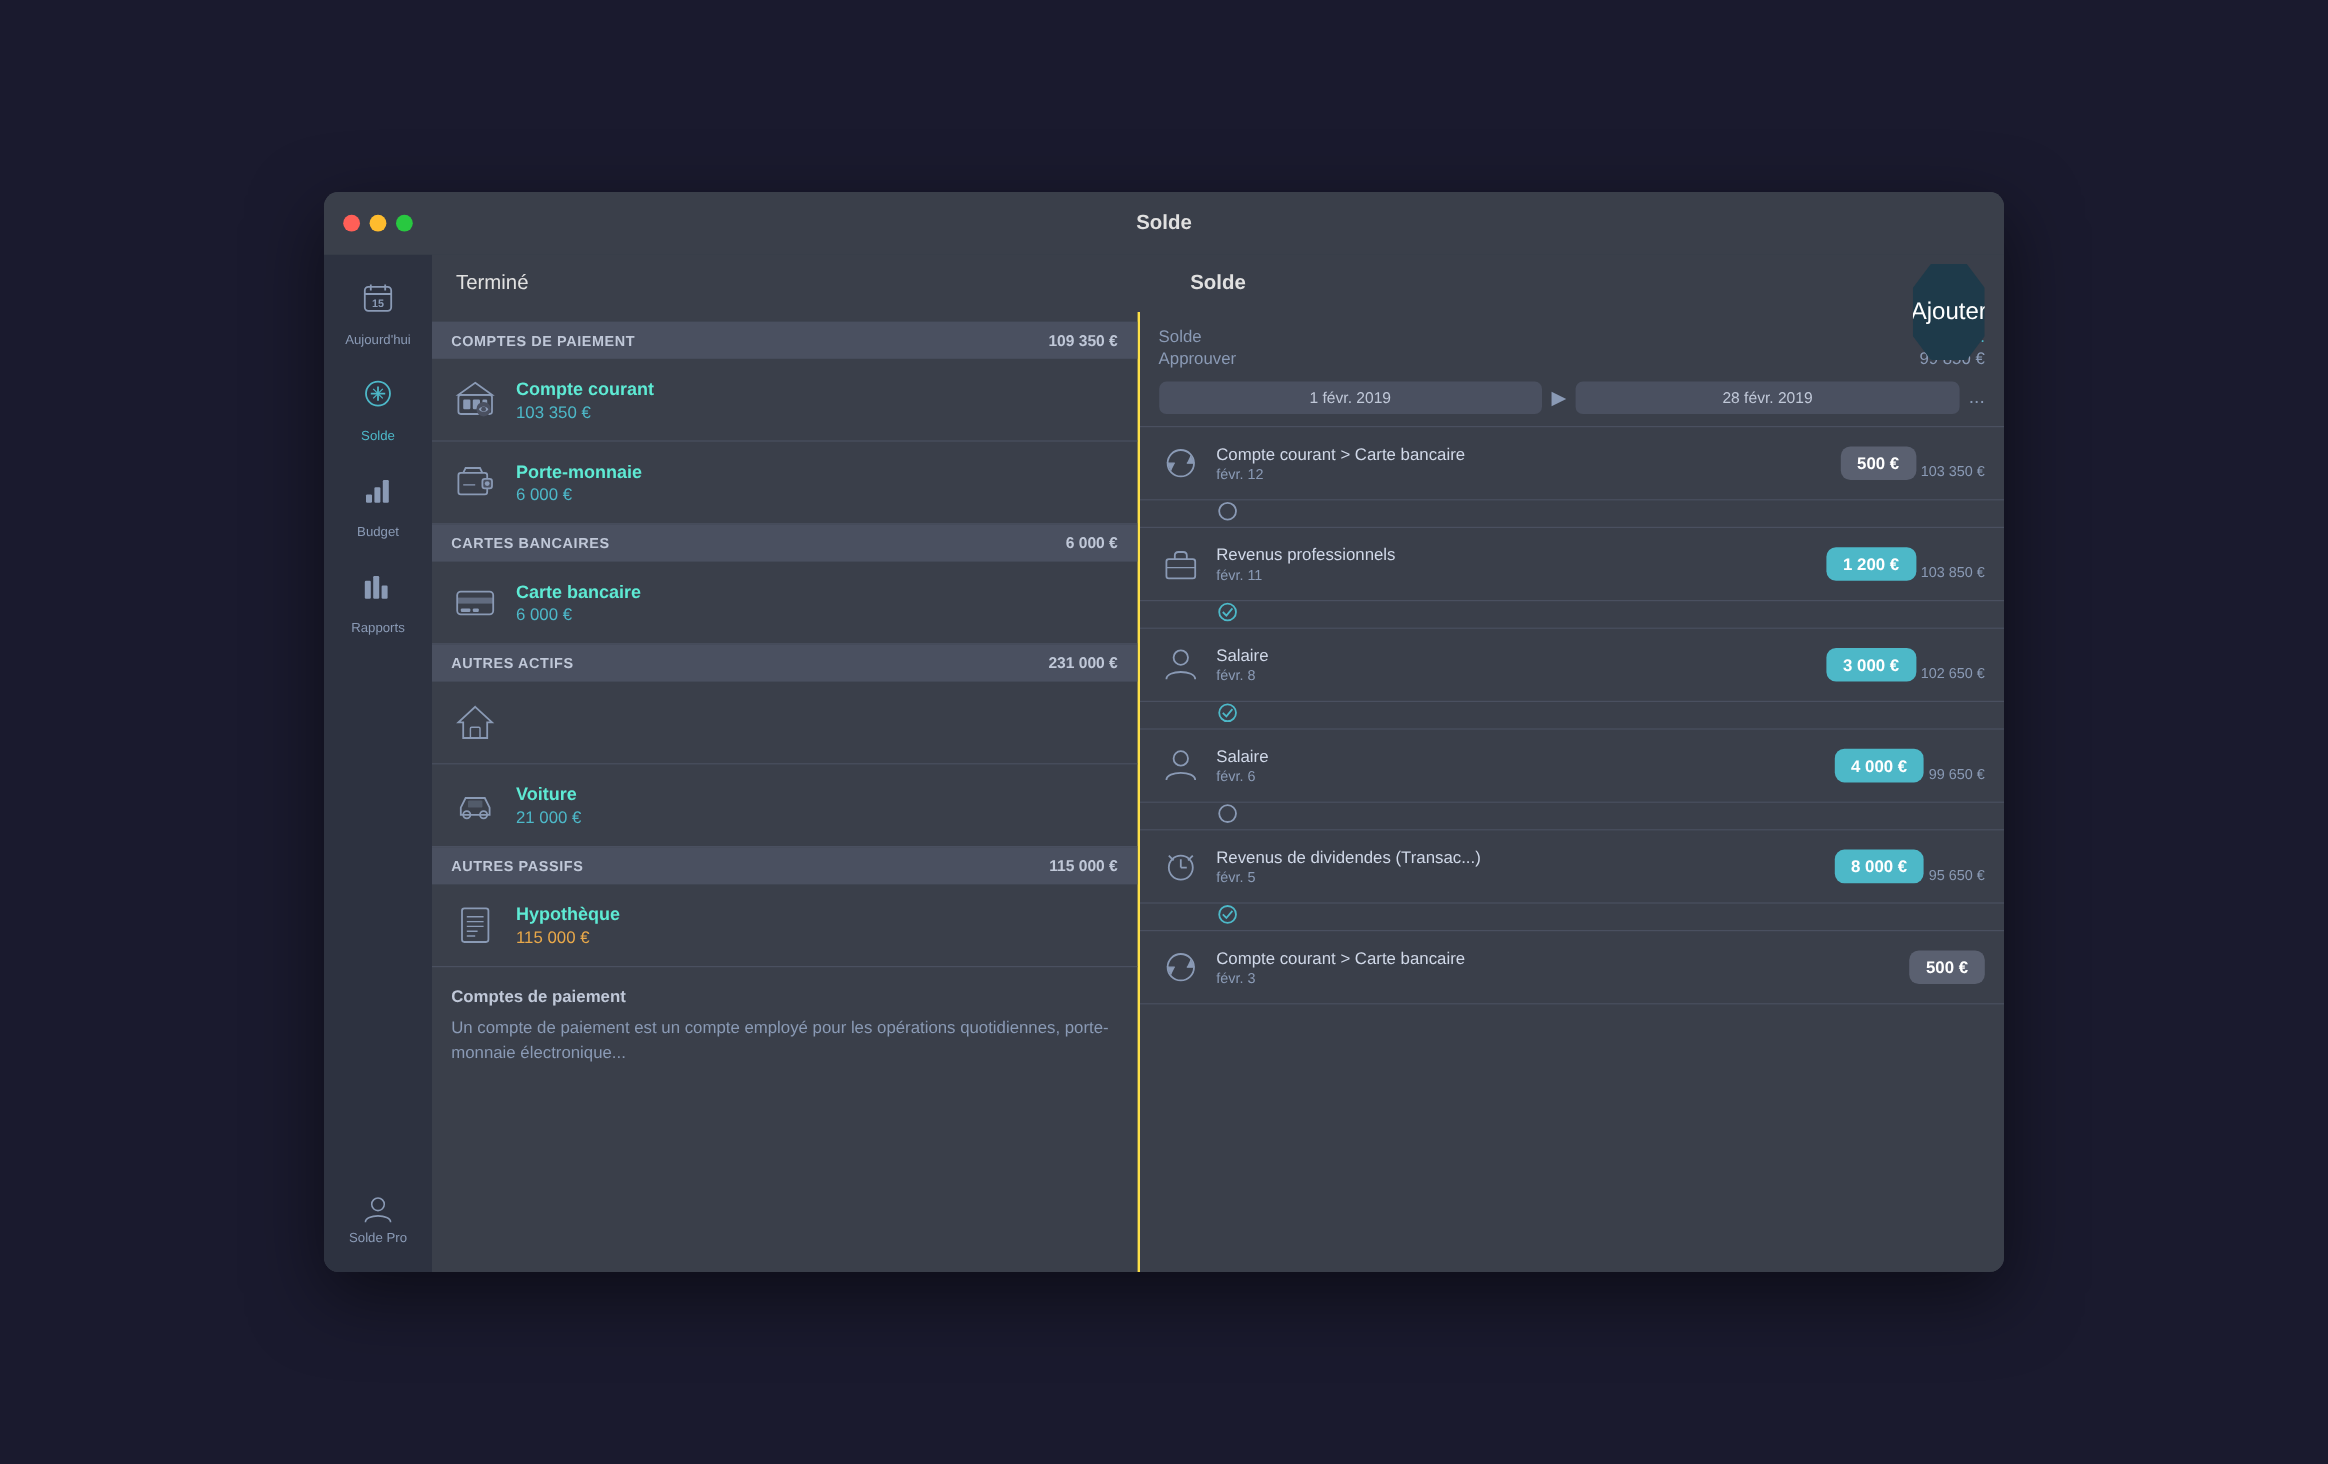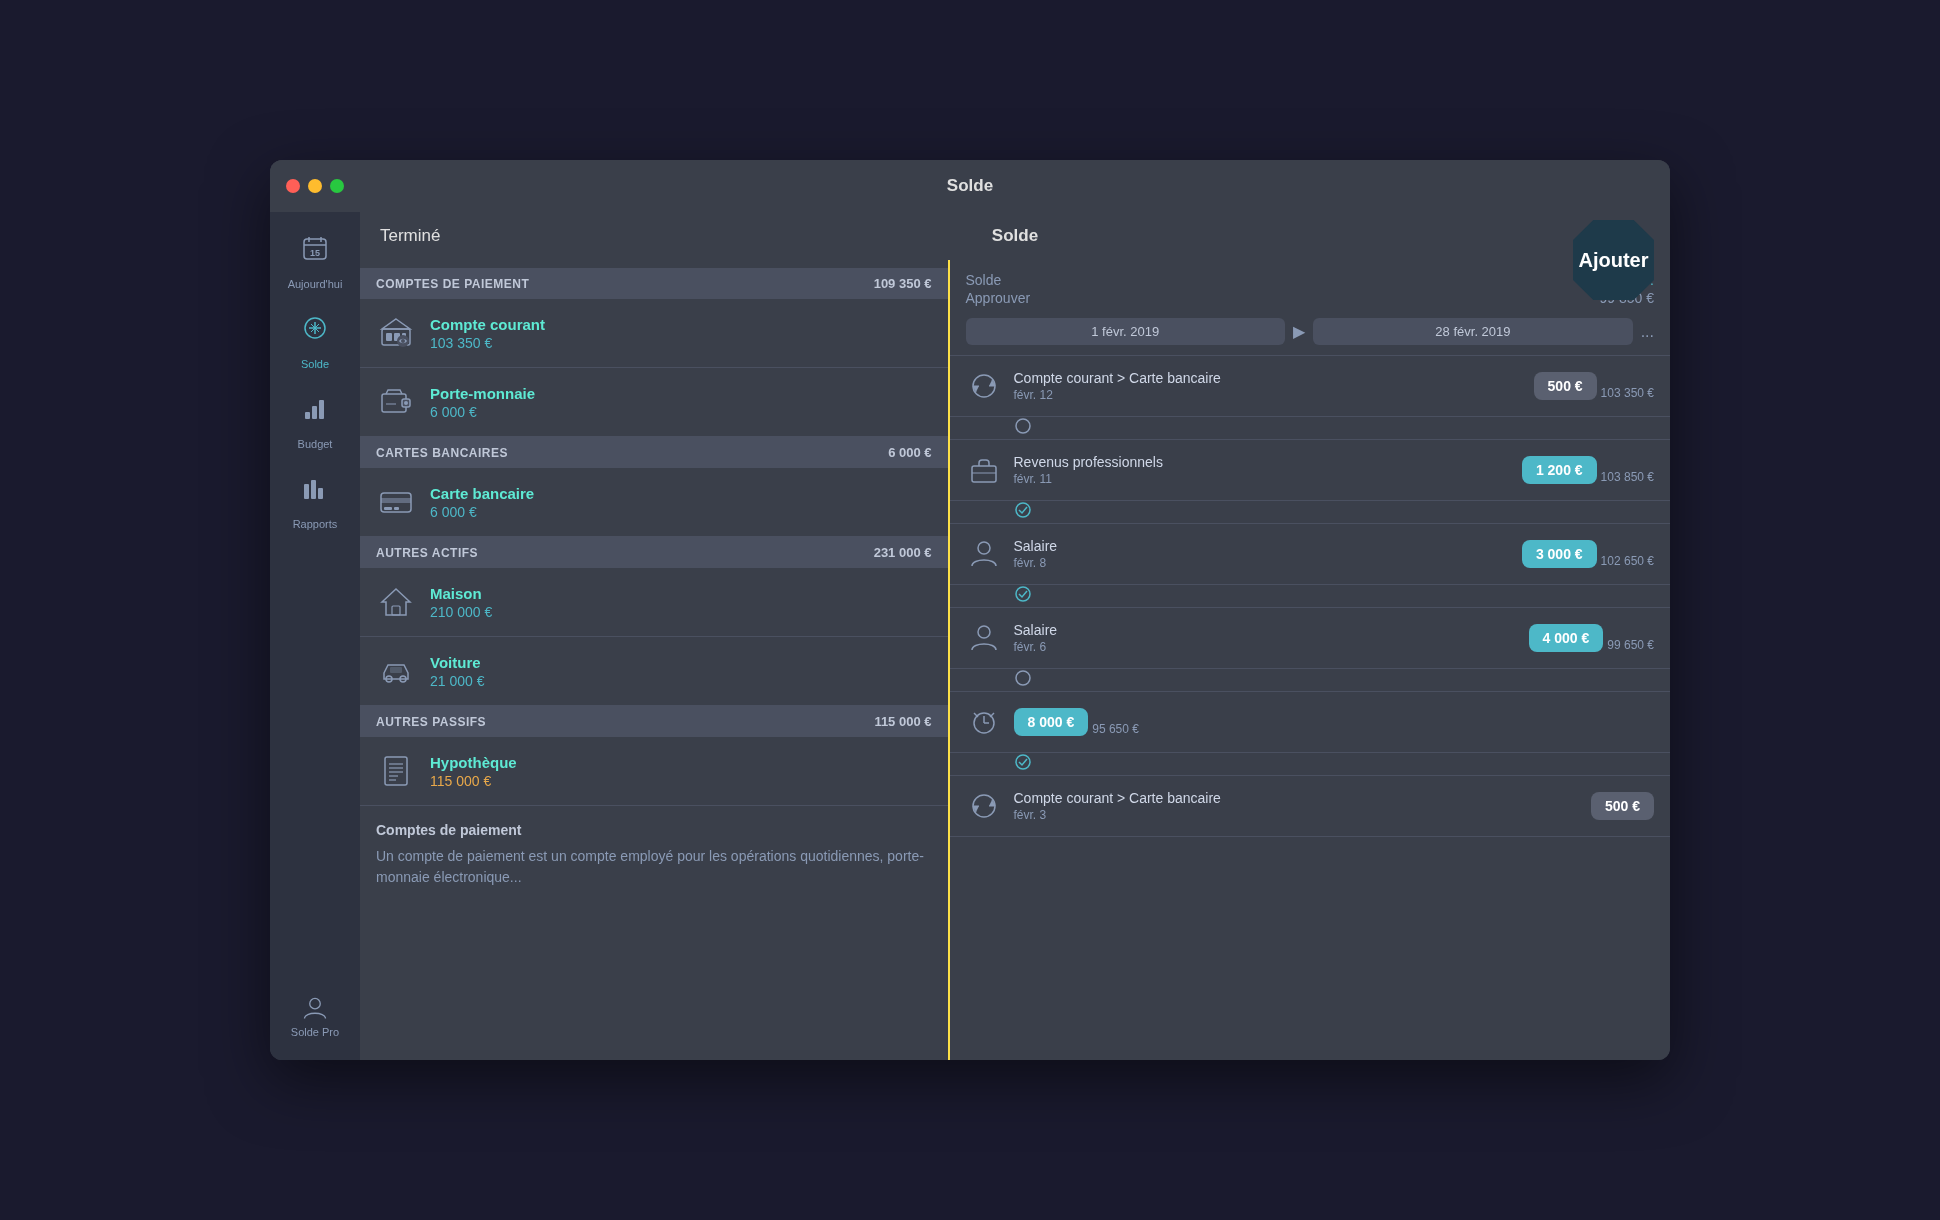--- a/index.html
+++ b/index.html
@@ -120,30 +120,30 @@
     }
     .main-header-title {
       position: absolute;
       left: 50%;
       transform: translateX(-50%);
       color: #e0e0e0;
       font-size: 17px;
       font-weight: 600;
     }
     .btn-ajouter {
-      width: 81px;
+      width: 60px;
       height: 80px;
       background: #1e3a4a;
       border-radius: 16px;
       display: flex;
       align-items: center;
       justify-content: center;
       color: white;
       font-size: 20px;
-      font-weight: 700;
+      font-weight: 400;
       cursor: pointer;
       border: none;
       position: absolute;
       right: 16px;
       top: 8px;
       clip-path: polygon(25% 0%, 75% 0%, 100% 25%, 100% 75%, 75% 100%, 25% 100%, 0% 75%, 0% 25%);
     }
     .two-columns {
       display: flex;
       flex: 1;
@@ -480,24 +480,20 @@
             <span class="account-section-header-name">AUTRES ACTIFS</span>
             <span class="account-section-header-amount">231 000 €</span>
           </div>
           <div class="account-item">
             <div class="account-icon">
               <svg width="36" height="36" viewBox="0 0 36 36" fill="none">
                 <path d="M18 5 L32 18 L28 18 L28 31 L8 31 L8 18 L4 18 Z" stroke="#8a9ab5" stroke-width="1.5" fill="none"></path>
                 <rect x="14" y="22" width="8" height="9" rx="1" stroke="#8a9ab5" stroke-width="1.2" fill="none"></rect>
               </svg>
             </div>
-            <div class="account-info">
-              <div class="account-name">Maison</div>
-              <div class="account-amount amount-teal">210 000 €</div>
-            </div>
           </div>
           <div class="account-item">
             <div class="account-icon">
               <svg width="36" height="36" viewBox="0 0 36 36" fill="none">
                 <path d="M6 20 L10 12 L26 12 L30 20 L30 26 L6 26 Z" stroke="#8a9ab5" stroke-width="1.5" fill="none"></path>
                 <circle cx="11" cy="26" r="3" stroke="#8a9ab5" stroke-width="1.5" fill="none"></circle>
                 <circle cx="25" cy="26" r="3" stroke="#8a9ab5" stroke-width="1.5" fill="none"></circle>
                 <rect x="12" y="14" width="12" height="6" rx="1" fill="#8a9ab5" opacity="0.3"></rect>
               </svg>
             </div>
@@ -648,20 +644,24 @@
           <div class="transaction-item">
             <div class="trans-icon">
               <svg width="32" height="32" viewBox="0 0 32 32" fill="none">
                 <circle cx="16" cy="17" r="10" stroke="#8a9ab5" stroke-width="1.5" fill="none"></circle>
                 <line x1="16" y1="17" x2="16" y2="10" stroke="#8a9ab5" stroke-width="1.5"></line>
                 <line x1="16" y1="17" x2="21" y2="17" stroke="#8a9ab5" stroke-width="1.5"></line>
                 <path d="M6 7 L10 11" stroke="#8a9ab5" stroke-width="1.5"></path>
                 <path d="M26 7 L22 11" stroke="#8a9ab5" stroke-width="1.5"></path>
               </svg>
             </div>
+            <div class="trans-info">
+              <div class="trans-name">Revenus de dividendes (Transac...)</div>
+              <div class="trans-date">févr. 5</div>
+            </div>
             <div class="trans-right">
               <span class="trans-amount-badge">8 000 €</span>
               <span class="trans-balance">95 650 €</span>
             </div>
           </div>
           <div style="padding-left:64px;padding-bottom:4px;border-bottom:1px solid #4a5060;">
             <svg width="18" height="18" viewBox="0 0 18 18" fill="none">
                 <circle cx="9" cy="9" r="7" stroke="#4db8c8" stroke-width="1.5" fill="none"></circle>
                 <path d="M5 9 L8 12 L13 6" stroke="#4db8c8" stroke-width="1.5" fill="none"></path>
               </svg>

